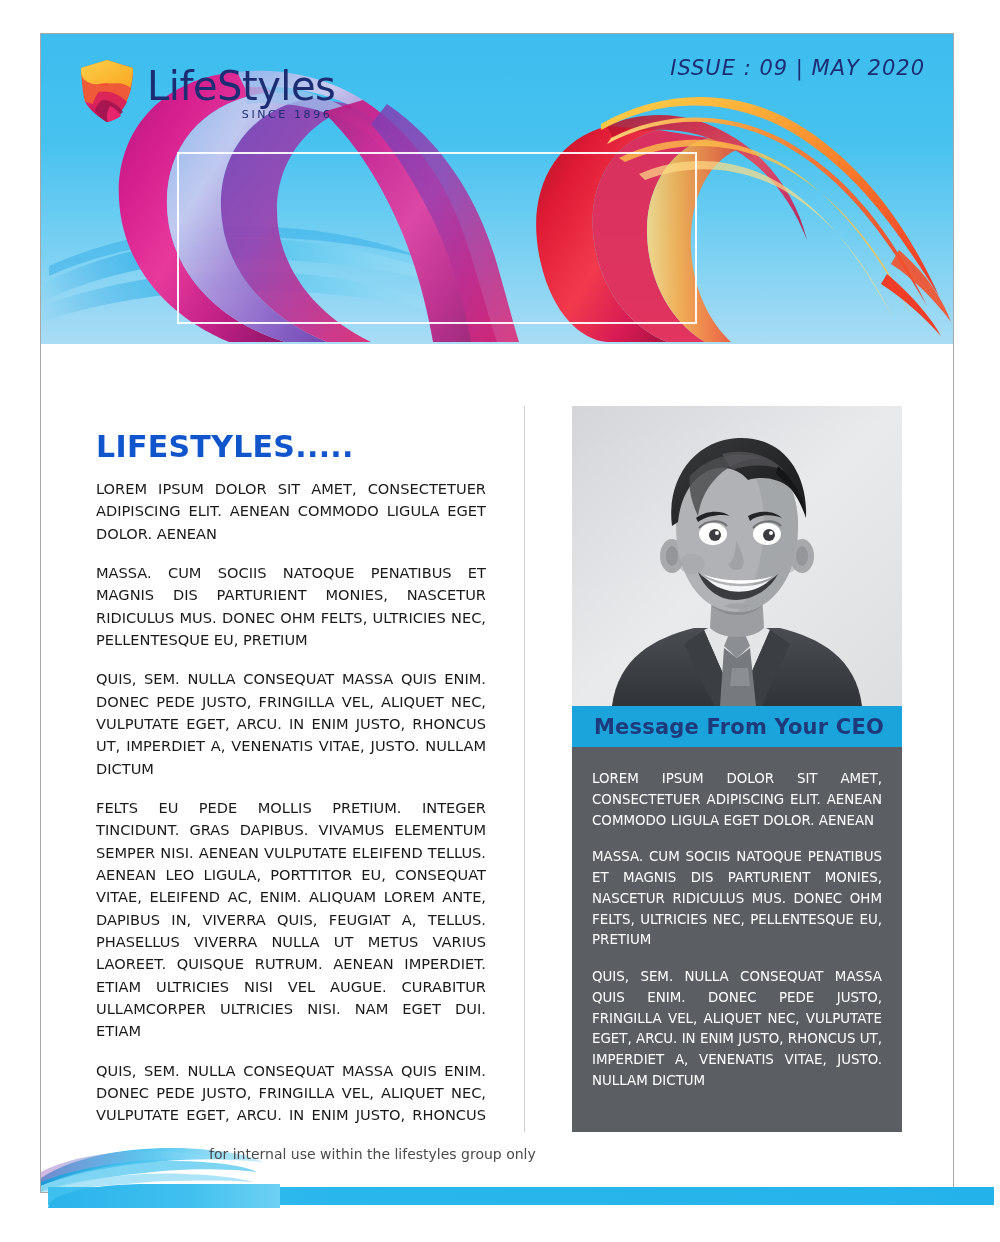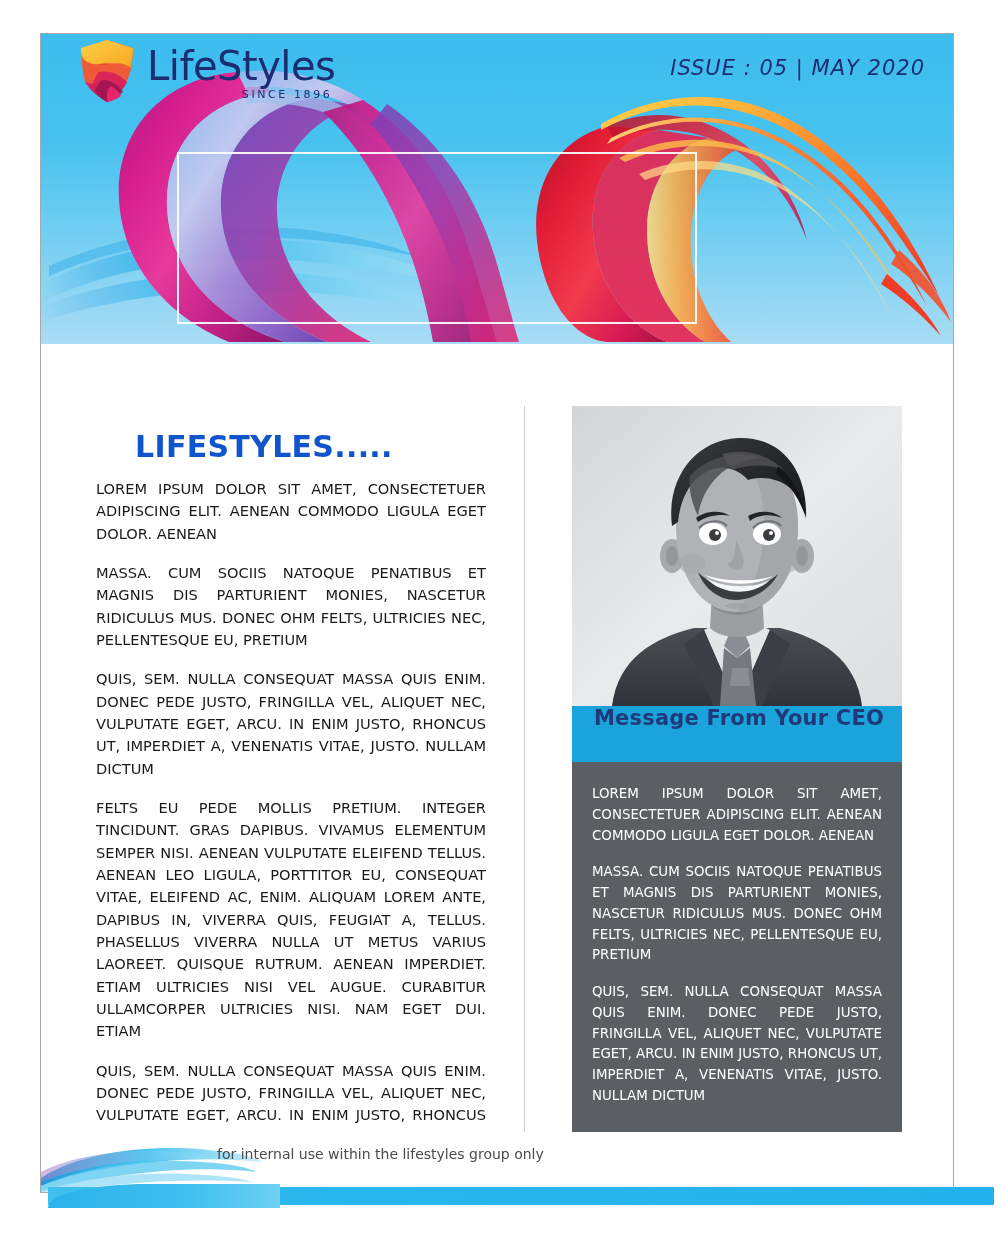--- a/index.html
+++ b/index.html
@@ -45,21 +45,21 @@
     font-weight:bold;
     font-size:96px;
     line-height:1;
     color:#ffffff;
     letter-spacing:-1px;
     text-shadow:0 2px 4px rgba(40,40,70,.45), 0 0 2px rgba(255,255,255,.6);
   }
 
   
   #logo{
-    position:absolute; left:38px; top:4px; z-index:9;
+    position:absolute; left:38px; top:24px; z-index:9;
     display:flex; align-items:center; gap:12px;
   }
   #shield{
     position:relative; width:56px; height:66px;
   }
   #logo-words{ position:relative; padding-top:4px; }
   #logo-name{
     font-family:"DejaVu Sans", sans-serif;
     font-size:40px; font-weight:500; color:#1d2d73;
     letter-spacing:-0.5px; line-height:1;
@@ -88,21 +88,21 @@
     background:#cfcfcf;
   }
 
   
   #left-col{
     position:absolute; left:55px; top:85px; width:390px;
   }
   #lead-title{
     font-family:"DejaVu Sans", sans-serif;
     font-size:30px; font-weight:bold; color:#1155cc;
-    letter-spacing:.3px; margin-bottom:14px;margin-left:39px;
+    letter-spacing:.3px; margin-bottom:14px;
   }
   .body-p{
     font-family:"DejaVu Sans", sans-serif;
     font-size:14.6px;
     line-height:1.53;
     color:#1a1a1a;
     text-align:justify;
     margin-bottom:17px;
   }
   .body-p:last-child{ margin-bottom:0; }
@@ -110,23 +110,23 @@
   
   #right-col{
     position:absolute; left:531px; top:62px; width:330px;
   }
   #ceo-photo{
     position:relative; width:330px; height:300px;
     background:linear-gradient(150deg,#d5d7da 0%,#e9eaec 45%,#dfe1e3 100%);
     overflow:hidden;
   }
   #ceo-banner{
-    position:relative; width:330px; height:56px;
+    position:relative; width:330px; height:41px;
     background:#1ba3dc;
-    display:flex; align-items:flex-start;
+    display:flex; align-items:center;
   }
   #ceo-banner span{
     font-family:"DejaVu Sans", sans-serif;
     font-weight:bold; font-size:21px; color:#1f3a7a;
     padding-left:22px; letter-spacing:.2px;
   }
   #ceo-text{
     position:relative; width:330px; min-height:390px;
     background:#5b5e63;
     padding:22px 20px 26px 20px;
@@ -137,21 +137,21 @@
     text-align:justify; margin-bottom:16px;
   }
   .ceo-p:last-child{ margin-bottom:0; }
 
   
   #footer{
     position:absolute; left:0; bottom:0; width:912px; height:60px;
     background:#ffffff; overflow:hidden;
   }
   #footer-text{
-    position:absolute; left:176px; top:14px;
+    position:absolute; left:168px; top:14px;
     font-family:"DejaVu Sans", sans-serif;
     font-size:14px; color:#4a4a4a;
   }
   #bottom-bar{
     position:absolute; left:48px; top:1187px; width:946px; height:18px;
     background:linear-gradient(90deg,#3fc0ef 0%,#29b6ec 30%,#24b2ea 100%);
     border-radius:0 0 0 0;
     z-index:12;
   }
   #bottom-bar-curve{
@@ -294,21 +294,21 @@
             <path d="M31,48 C36,50 40,54 42,58 C38,61 33,63 29,64
                      C27,60 28,53 31,48 Z" fill="#e8246c"></path>
           </svg>
         </div>
         <div id="logo-words">
           <div id="logo-name">LifeStyles</div>
           <div id="logo-since">SINCE 1896</div>
         </div>
       </div>
 
-      <div id="issue">ISSUE : 05  |  MAY 2020</div>
+      <div id="issue">ISSUE : 09  |  MAY 2020</div>
 
       <div id="title-frame"></div>
     </div>
 
     <div id="body-area">
 
       <div id="divider"></div>
 
       <div id="left-col">
         <div id="lead-title">LIFESTYLES.....</div>

